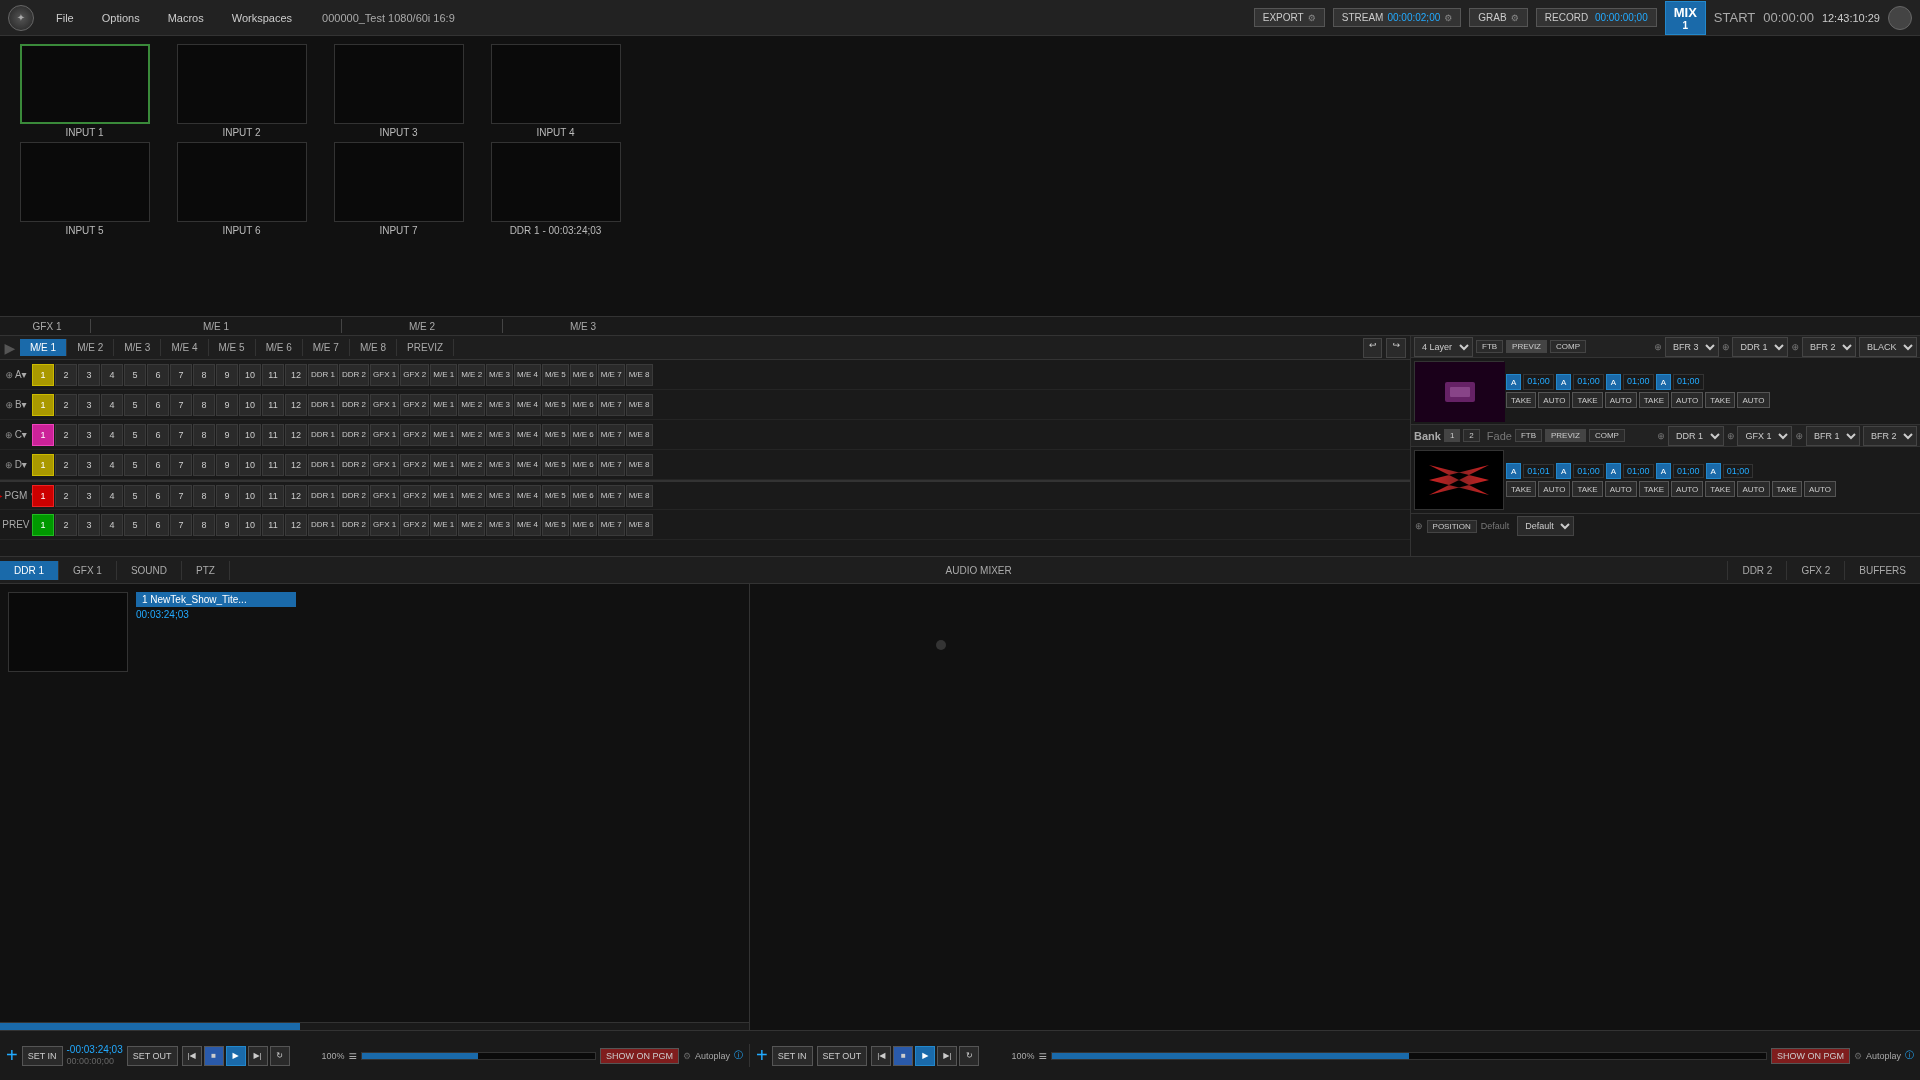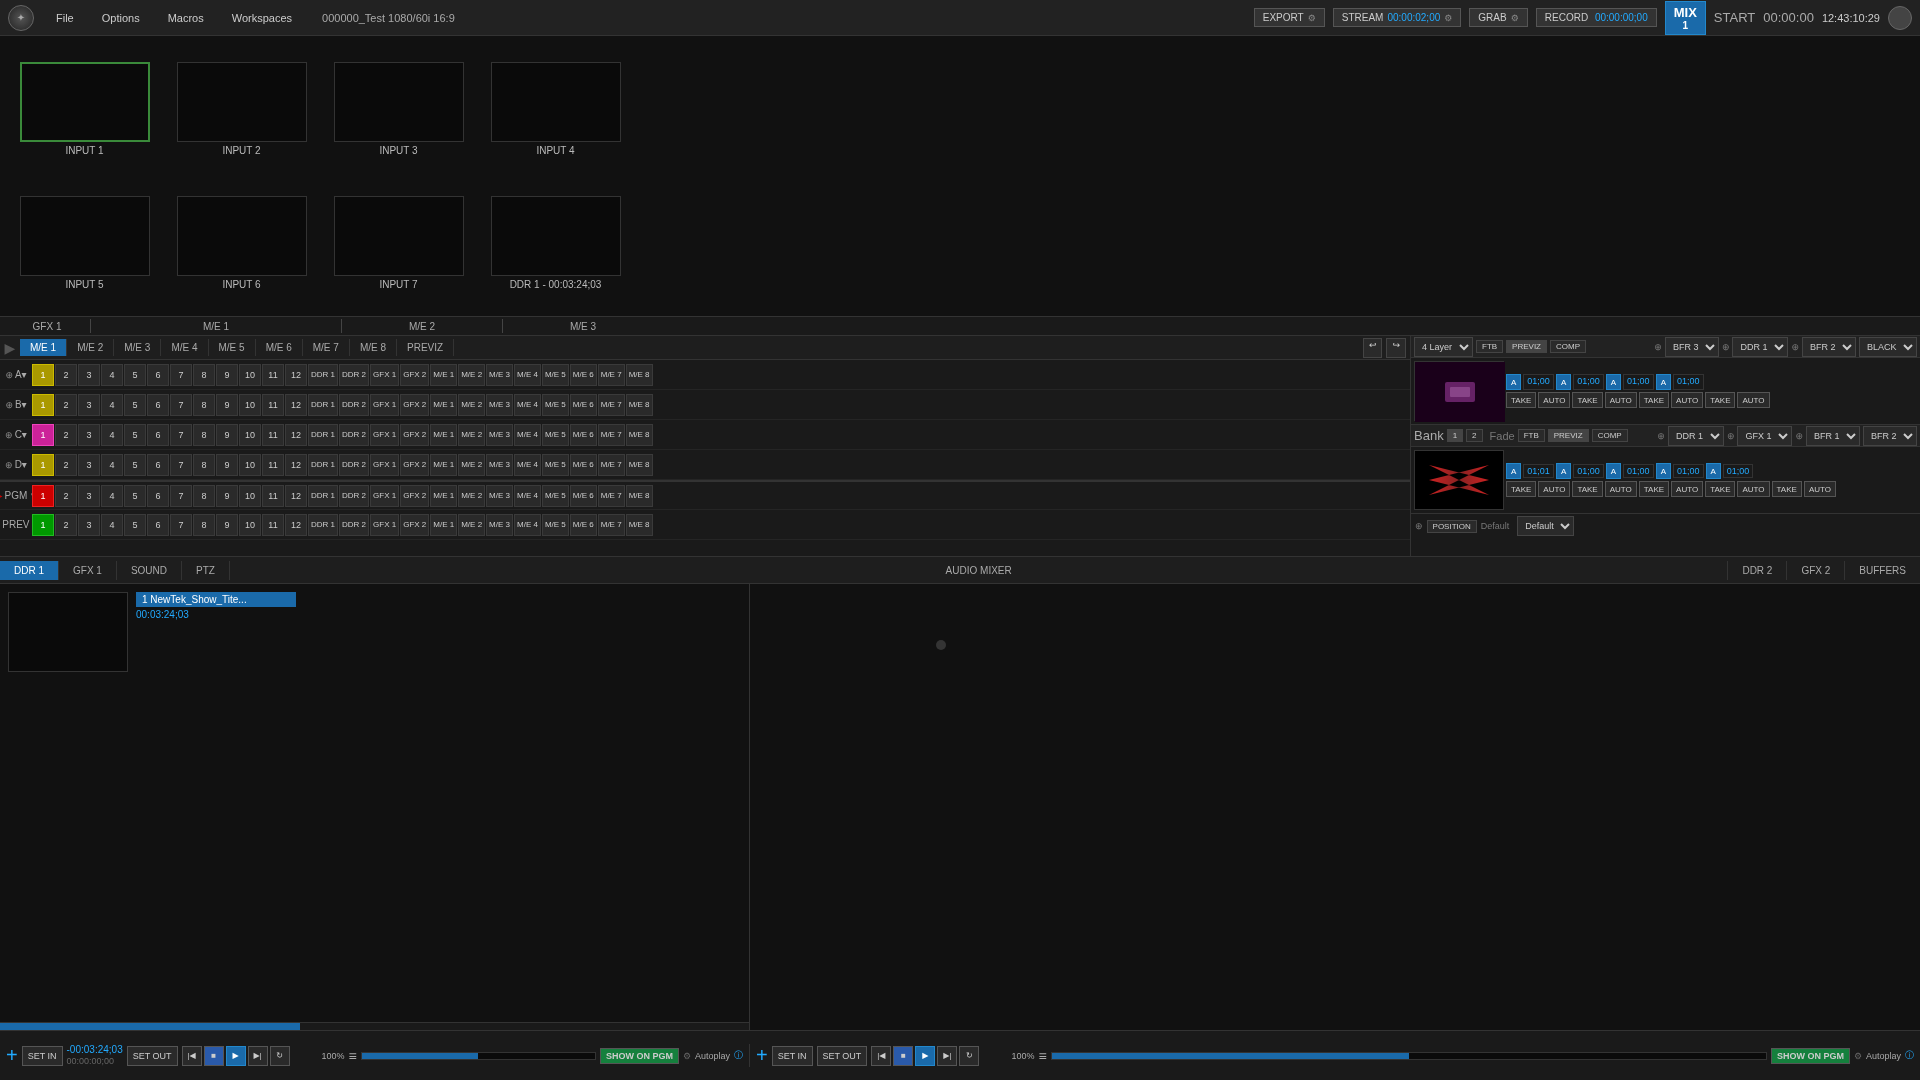--- a/index.html
+++ b/index.html
@@ -85,20 +85,21 @@
       border-radius: 50%;
       background: #444;
       border: 1px solid #666;
     }
 
     
     .preview-area {
       display: flex;
       height: 280px;
       background: #111;
+      flex-direction: column;
     }
 
     
     .inputs-grid {
       width: 640px;
       display: grid;
       grid-template-columns: repeat(4, 1fr);
       grid-template-rows: repeat(2, 1fr);
       gap: 0;
       background: #111;
@@ -488,26 +489,25 @@
       height: 100%;
       background: #1a6aaa;
       width: 50%;
     }
     .t-zoom {
       color: #aaa;
       font-size: 9px;
       margin-left: 28px;
     }
     .t-show-pgm {
-      background: #15803d;
+      background: #7f1d1d;
       border: 1px solid #555;
       color: #ccc;
       font-size: 9px;
       padding: 2px 5px;
-      font-weight: bold;
     }
     .t-autoplay {
       color: #aaa;
       font-size: 9px;
     }
     .t-autoplay-icon {
       color: #22aaff;
       font-size: 9px;
     }
     .t-plus {
@@ -949,21 +949,21 @@
             <button class="rp-take-btn">AUTO</button>
             <button class="rp-take-btn">TAKE</button>
             <button class="rp-take-btn">AUTO</button>
             <button class="rp-take-btn">TAKE</button>
             <button class="rp-take-btn">AUTO</button>
           </div>
         </div>
       </div>
 
       <div class="rp-row-header">
-        <span style="color:#aaa; font-size:13px;">Bank</span>
+        <span style="color:#aaa; font-size:11px;font-weight:bold;">Bank</span>
         <button class="rp-header-btn active">1</button>
         <button class="rp-header-btn">2</button>
         <span style="color:#777; margin-left:4px;">Fade</span>
         <button class="rp-header-btn">FTB</button>
         <button class="rp-header-btn active">PREVIZ</button>
         <button class="rp-header-btn">COMP</button>
         <div style="margin-left:auto; display:flex; align-items:center; gap:3px;">
           <span style="color:#777; font-size:9px;">⊕</span>
           <select class="rp-select"><option>DDR 1</option></select>
           <span style="color:#777; font-size:9px;">⊕</span>

